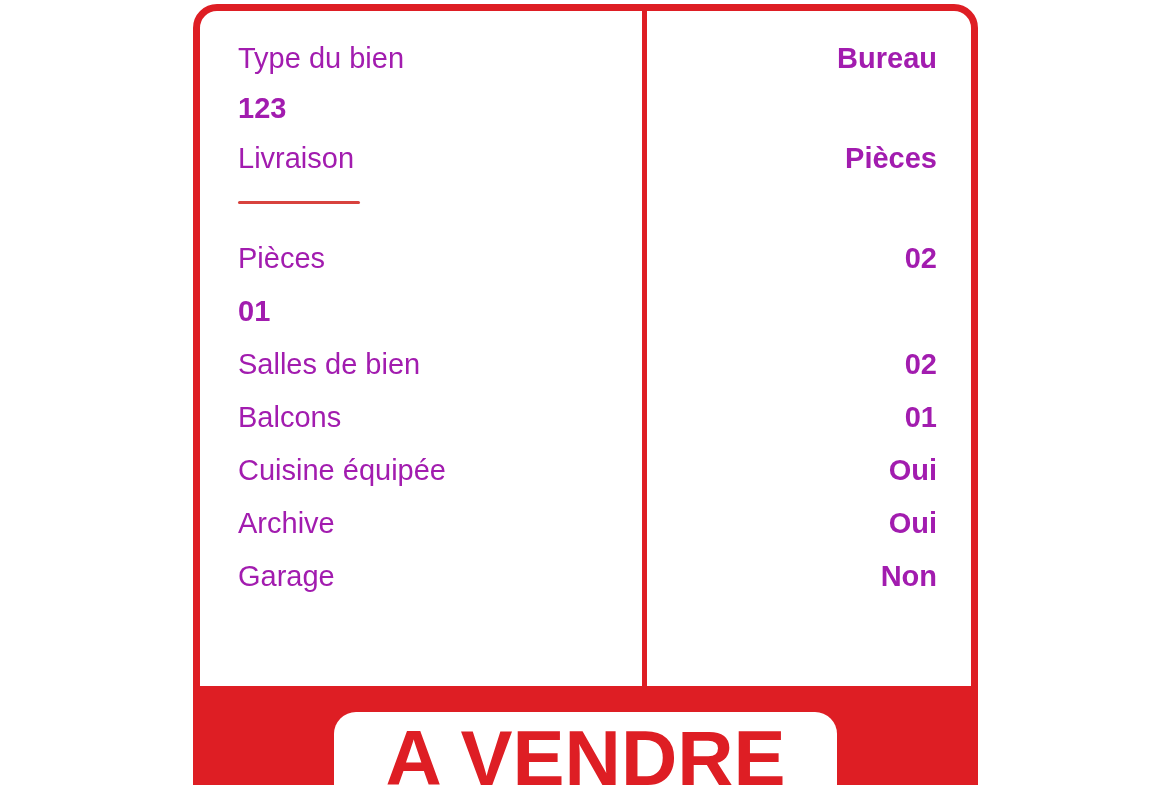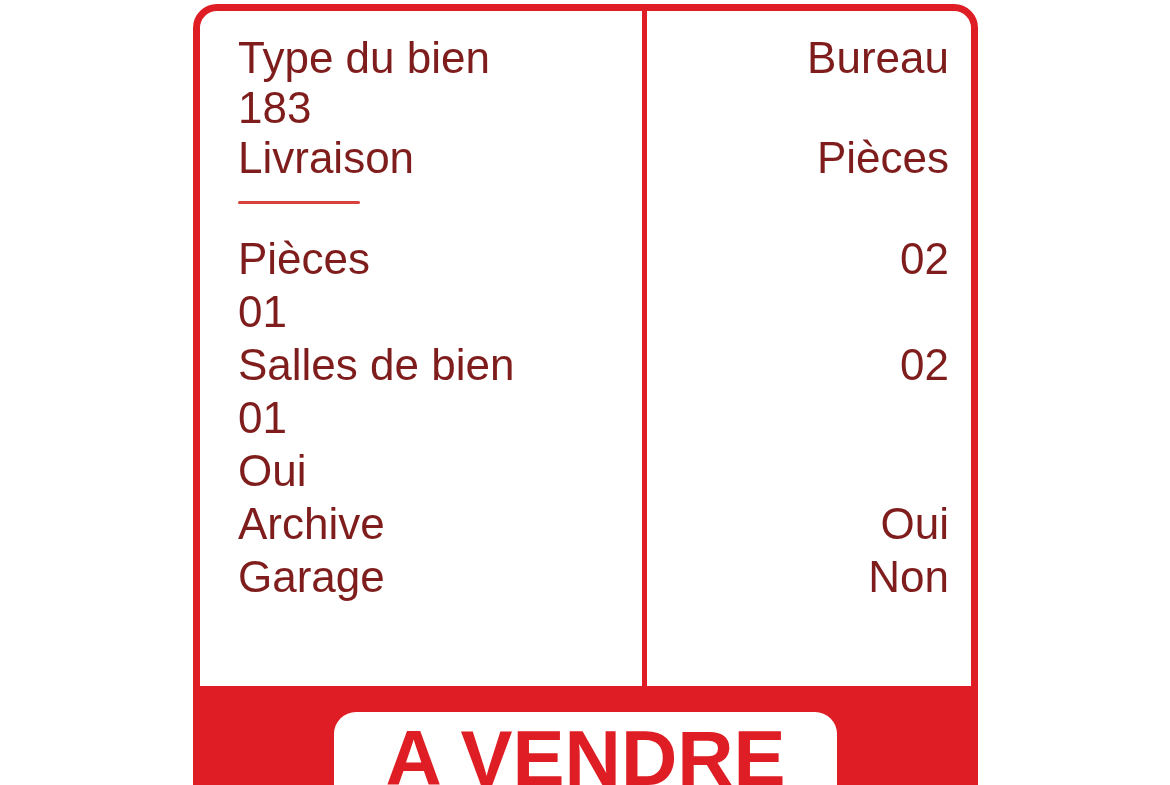--- a/index.html
+++ b/index.html
@@ -35,27 +35,27 @@
     top: -10px;
     width: 5px;
     height: 695px;
     background: #de1e24;
   }
   .row {
     height: 50px;
     display: flex;
     justify-content: space-between;
     align-items: center;
-    padding: 0 22px 0 38px;
-    font-size: 44px;
-    color: #7f1d1d;
+    padding: 0 34px 0 38px;
+    font-size: 29px;
+    color: #a21caf;
   }
   .row2 { height: 53px; }
   .label { font-weight: 400; letter-spacing: 0; }
-  .value { font-weight: 400; }
+  .value { font-weight: 700; }
   .hdivider {
     width: 122px;
     height: 3px;
     background: #d8423d;
     margin: 18px 0 28px 38px;
     border-radius: 2px;
   }
   .band {
     flex: 1;
     background: #de1e24;
@@ -86,44 +86,46 @@
 
 <div class="card">
   <div class="content">
     <div class="vdivider"></div>
 
     <div class="row">
       <span class="label">Type du bien</span>
       <span class="value">Bureau</span>
     </div>
     <div class="row">
-      <span class="value">183</span>
+      <span class="value">123</span>
     </div>
     <div class="row">
       <span class="label">Livraison</span>
       <span class="value">Pièces</span>
     </div>
 
     <div class="hdivider"></div>
 
     <div class="row row2">
       <span class="label">Pièces</span>
       <span class="value">02</span>
     </div>
     <div class="row row2">
       <span class="value">01</span>
     </div>
     <div class="row row2">
       <span class="label">Salles de bien</span>
       <span class="value">02</span>
     </div>
     <div class="row row2">
+      <span class="label">Balcons</span>
       <span class="value">01</span>
     </div>
     <div class="row row2">
+      <span class="label">Cuisine équipée</span>
       <span class="value">Oui</span>
     </div>
     <div class="row row2">
       <span class="label">Archive</span>
       <span class="value">Oui</span>
     </div>
     <div class="row row2">
       <span class="label">Garage</span>
       <span class="value">Non</span>
     </div>

